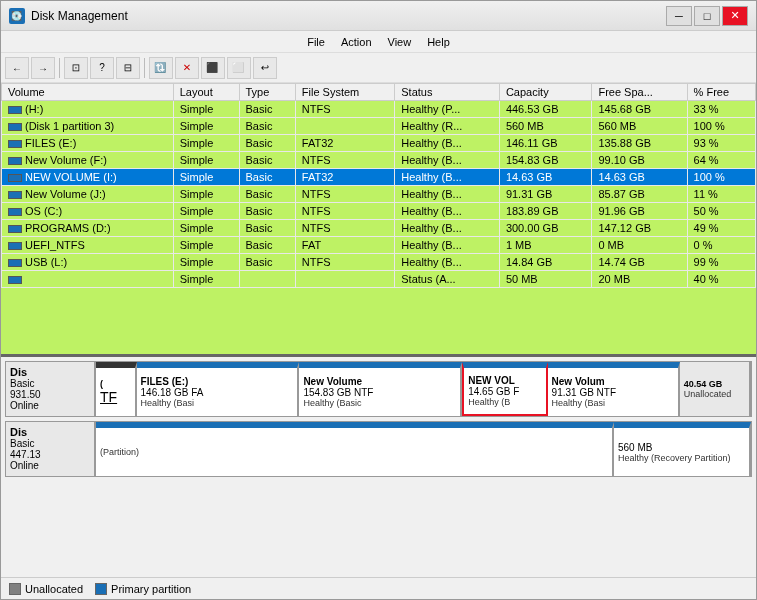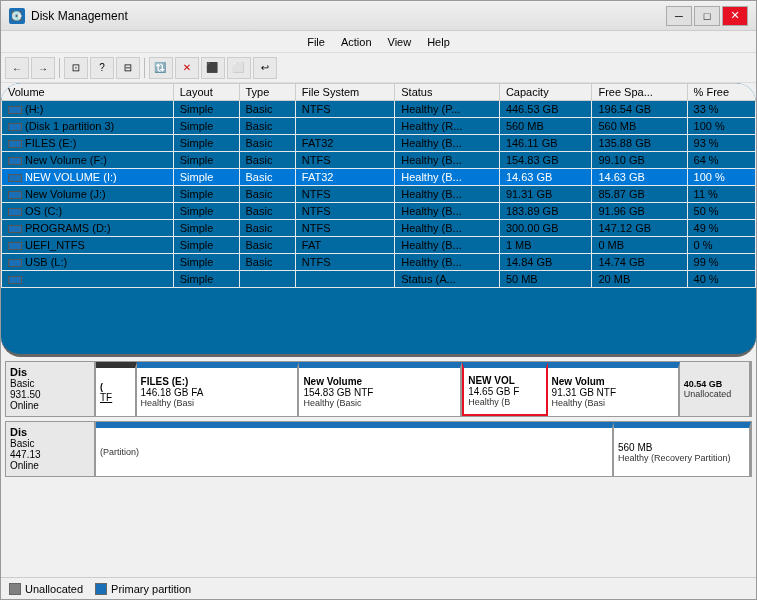--- a/index.html
+++ b/index.html
@@ -17,21 +17,21 @@
     
     .menu-bar { background: #f0f0f0; height: 22px; display: flex; align-items: center; padding: 0 4px; border-bottom: 1px solid #ddd; justify-content: center; }
     .menu-item { padding: 2px 8px; cursor: pointer; font-size: 11px; }
     
     .toolbar { background: #f0f0f0; height: 30px; display: flex; align-items: center; padding: 0 4px; border-bottom: 1px solid #ddd; gap: 2px; }
     .toolbar-btn { width: 24px; height: 22px; background: #e8e8e8; border: 1px solid #ccc; display: flex; align-items: center; justify-content: center; cursor: pointer; font-size: 10px; }
     .toolbar-sep { width: 1px; height: 20px; background: #bbb; margin: 0 2px; }
     
     .main-content { flex: 1; display: flex; flex-direction: column; overflow: hidden; }
     
-    .table-section { flex: 1; overflow: auto; background: #0369a1; border-bottom: 3px solid #666; border-radius: 20px; }
+    .table-section { flex: 1; overflow: auto; background: #bef264; border-bottom: 3px solid #666; }
     
     table { width: 100%; border-collapse: collapse; }
     thead tr { background: #f0f0f0; }
     th { border: 1px solid #ccc; padding: 2px 6px; font-weight: normal; text-align: left; white-space: nowrap; cursor: pointer; user-select: none; }
     td { border: 1px solid #e8e8e8; padding: 2px 6px; white-space: nowrap; }
     tr.selected td { background: #0078d7; color: white; }
     
     .disk-section { height: 220px; background: #f0f0f0; overflow-y: auto; padding: 4px; position: relative; }
     
     .disk-row { display: flex; height: 56px; margin-bottom: 4px; border: 1px solid #999; background: white; }
@@ -109,21 +109,21 @@
           </tr>
         </thead>
         <tbody id="table-body">
         <tr>
               <td><span style="display:inline-block;width:14px;height:8px;background:#1a6fb5;border:1px solid #555;margin-right:3px;vertical-align:middle;"></span>(H:)</td>
               <td>Simple</td>
               <td>Basic</td>
               <td>NTFS</td>
               <td>Healthy (P...</td>
               <td>446.53 GB</td>
-              <td>196.54 GB</td>
+              <td>145.68 GB</td>
               <td>33 %</td>
             </tr>
             <tr>
               <td><span style="display:inline-block;width:14px;height:8px;background:#1a6fb5;border:1px solid #555;margin-right:3px;vertical-align:middle;"></span>(Disk 1 partition 3)</td>
               <td>Simple</td>
               <td>Basic</td>
               <td></td>
               <td>Healthy (R...</td>
               <td>560 MB</td>
               <td>560 MB</td>
@@ -228,21 +228,21 @@
       <div class="disk-row">
         <div class="disk-info">
           <div class="disk-info-name">Dis</div>
           <div>Basic</div>
           <div>931.50</div>
           <div>Online</div>
         </div>
         <div class="disk-partitions">
           <div class="partition dark-header" style="flex:0.5; min-width:30px; border-top:6px solid #333;">
             <div class="partition-name" style="font-size:9px;">(</div>
-            <div class="partition-size" style="font-size:10px;text-decoration:underline;">TF</div>
+            <div class="partition-size" style="font-size:14px;text-decoration:underline;">TF</div>
           </div>
           <div class="partition blue-header" style="flex:2.5;">
             <div class="partition-name">FILES (E:)</div>
             <div class="partition-size">146.18 GB FA</div>
             <div class="partition-status">Healthy (Basi</div>
           </div>
           <div class="partition blue-header" style="flex:2.5;">
             <div class="partition-name">New Volume</div>
             <div class="partition-size">154.83 GB NTF</div>
             <div class="partition-status">Healthy (Basic</div>

